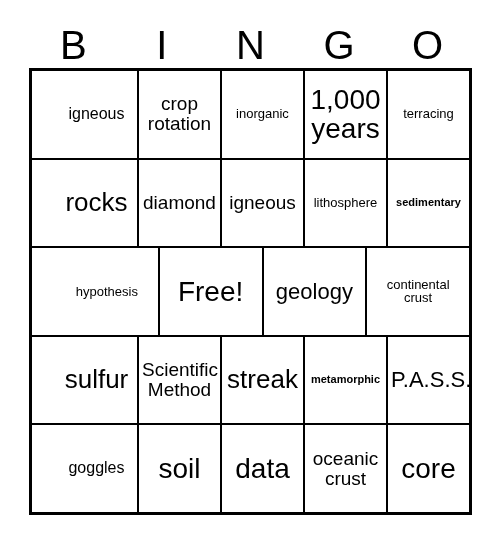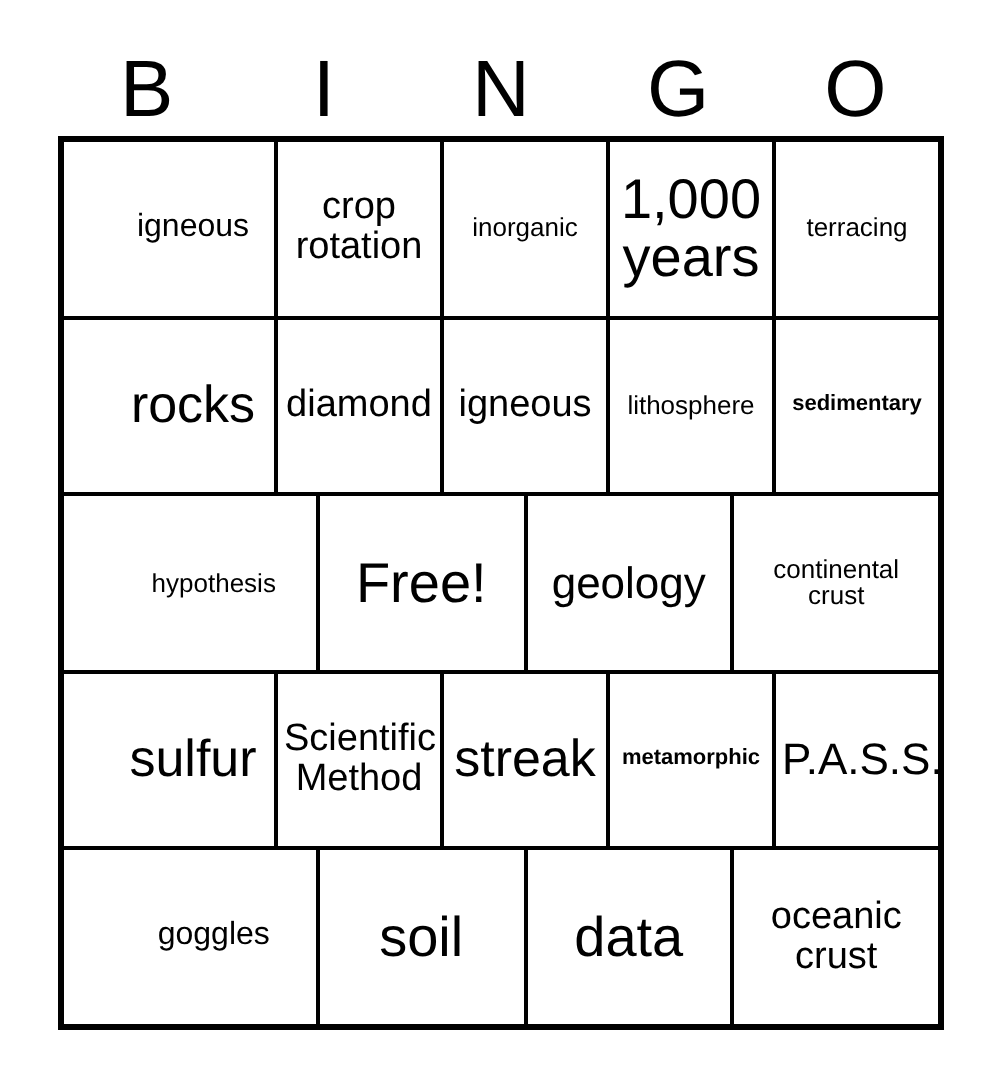--- a/index.html
+++ b/index.html
@@ -200,16 +200,19 @@
       <div class="cell">
         <span class="cell-text fs-huge">soil</span>
       </div>
       <div class="cell">
         <span class="cell-text fs-huge">data</span>
       </div>
       <div class="cell">
         <span class="cell-text fs-lg">oceanic
 crust</span>
       </div>
+      <div class="cell">
+        <span class="cell-text fs-huge">core</span>
+      </div>
     </div>
 
   </div>
 </div>
 
 </body></html>

